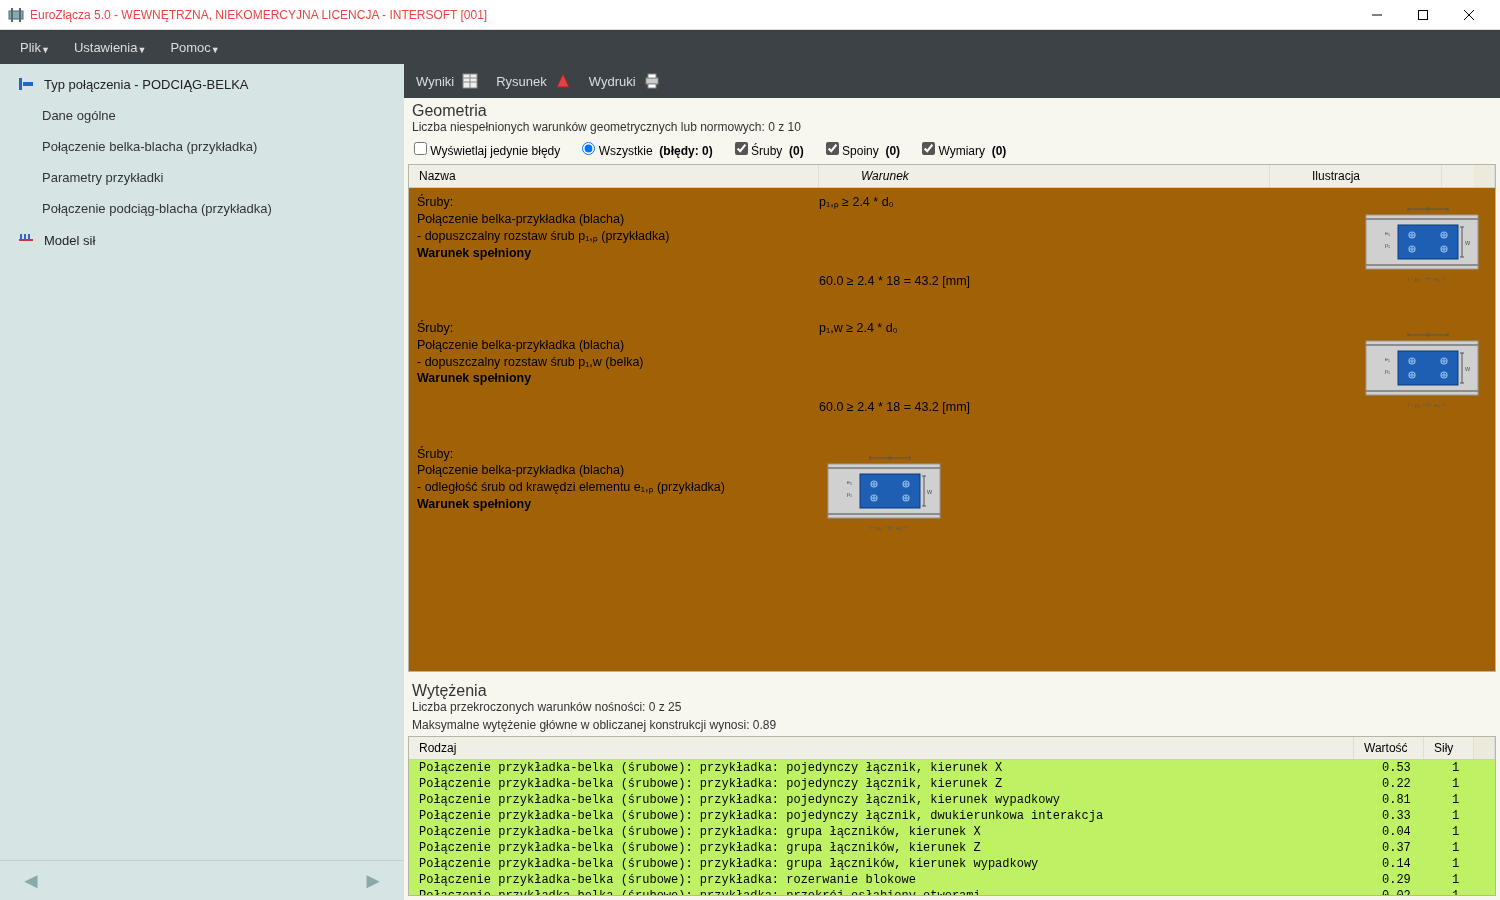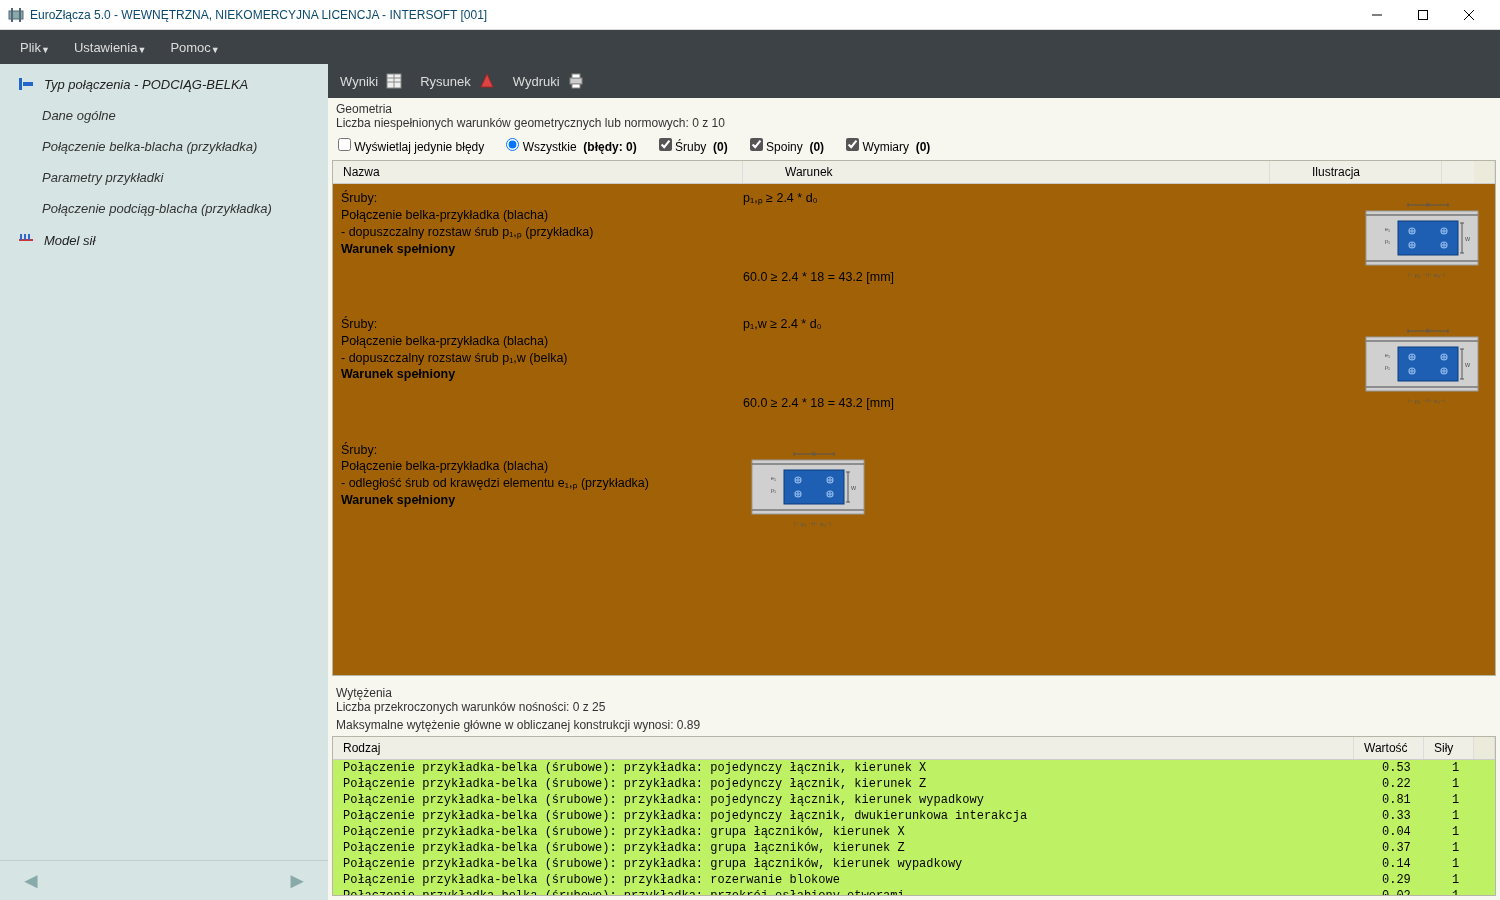--- a/index.html
+++ b/index.html
@@ -1,54 +1,54 @@
 <!DOCTYPE html>
 <html><head>
 <meta charset="utf-8">
 <style>
 * { box-sizing: border-box; margin: 0; padding: 0; }
 body { font-family: "Segoe UI", Tahoma, sans-serif; font-size: 12px; background: #fff; color: #000; overflow: hidden; width: 1500px; height: 900px; }
 
 .titlebar { height: 30px; background: #fff; border-bottom: 1px solid #ddd; display: flex; align-items: center; padding: 0 8px; }
 .titlebar .icon { width: 16px; height: 16px; margin-right: 6px; }
-.titlebar .title { flex: 1; font-size: 12px; color: #0c4a6e; }
+.titlebar .title { flex: 1; font-size: 12px; color: #ef4444; }
 .titlebar .win-btn { width: 46px; height: 30px; display: flex; align-items: center; justify-content: center; cursor: pointer; }
 
 .menubar { height: 34px; background: #3c4245; display: flex; align-items: center; padding: 0 12px; gap: 8px; color: #ddd; }
 .menubar .menu-item { padding: 4px 8px; cursor: pointer; display: flex; align-items: flex-end; font-size: 13px; }
 .menubar .caret { font-size: 9px; }
 
 .workspace { display: flex; height: calc(900px - 30px - 34px); }
 
-.sidebar { width: 328px; background: #d7e4e4; display: flex; flex-direction: column; font-style: italic; }
+.sidebar { width: 404px; background: #d7e4e4; display: flex; flex-direction: column; }
 .tree { flex: 1; padding-top: 4px; overflow: auto; }
 .tree-item { padding: 8px 16px 8px 42px; cursor: pointer; font-size: 13px; color: #333; }
 .tree-item.header { padding-left: 18px; display: flex; align-items: center; gap: 10px; color: #222; }
 .tree-item.header .hicon { width: 16px; height: 16px; }
 .nav-bottom { height: 40px; border-top: 1px solid #c2cfcf; display: flex; align-items: center; justify-content: space-between; padding: 0 20px; }
 .nav-arrow { font-size: 22px; color: #8aa; cursor: pointer; }
 
 .main { flex: 1; display: flex; flex-direction: column; background: #f7f6ef; }
 .toolbar2 { height: 34px; background: #3c4245; display: flex; align-items: center; padding: 0 12px; gap: 18px; color: #ddd; font-size: 13px; }
 .toolbar2 .tb-item { display: flex; align-items: center; gap: 8px; cursor: pointer; }
 .tb-icon { width: 16px; height: 16px; }
 
-.section-label { padding: 4px 8px 0 8px; font-size: 12px; color: #333; }
+.section-label { padding: 4px 8px 0 8px; font-size: 16px; color: #333; }
 .section-sub { padding: 0 8px 4px 8px; font-size: 12px; color: #333; }
 
 .filters { display: flex; align-items: center; gap: 22px; padding: 4px 10px 6px 10px; font-size: 12px; }
 .chk { width: 13px; height: 13px; accent-color: #555; }
 .radio { width: 13px; height: 13px; }
 .count { font-weight: 700; }
 
 .table-wrap { border: 1px solid #b5b5a8; margin: 0 4px; background: #fff; flex: 1; display: flex; flex-direction: column; overflow: hidden; }
 .thead { display: flex; background: #f0efe6; border-bottom: 1px solid #ccc; font-size: 12px; gap: 32px; }
 .thead .th { padding: 4px 10px; border-right: 1px solid #ddd; }
 .th-nazwa { width: 410px; }
-.th-warunek { flex: 1; }
+.th-warunek { flex: 1; font-style: italic; }
 .th-ilustracja { width: 140px; }
 .th-scroll { width: 18px; border-right: none; background: #eceadb; }
 
 .tbody { flex: 1; overflow-y: scroll; background: #a16207; font-size: 12.5px; line-height: 1.35; }
 .tbody::-webkit-scrollbar { width: 17px; }
 .tbody::-webkit-scrollbar-track { background: #eceadb; }
 .tbody::-webkit-scrollbar-thumb { background: #c8c6b6; border: 1px solid #b5b5a8; }
 
 .row-block { display: flex; padding: 6px 8px 24px 8px; border-bottom: 0px solid #eee; }
 .col-nazwa { width: 402px; }

